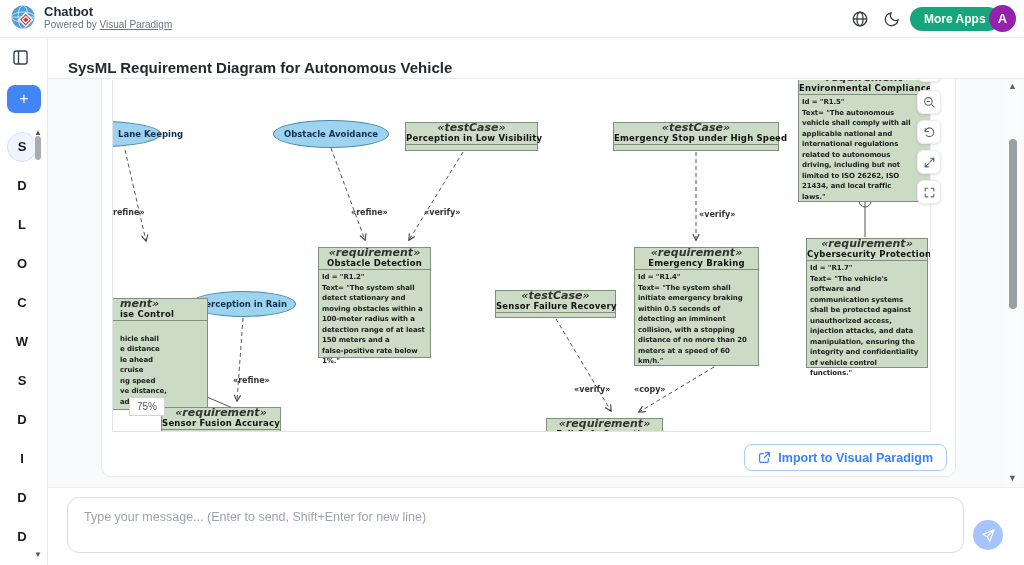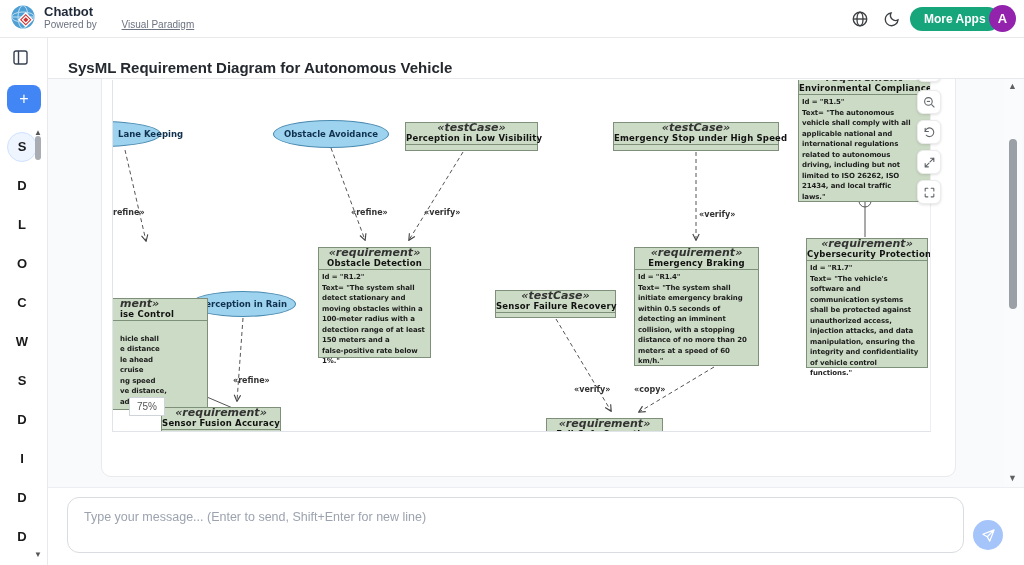--- a/index.html
+++ b/index.html
@@ -7,21 +7,21 @@
               font-family:"Liberation Sans", sans-serif; }
   #app { position:relative; width:1024px; height:565px; background:#22c55e; }
 
   
   #hdr { position:absolute; left:0; top:0; width:1024px; height:38px; background:#fff;
          border-bottom:1px solid #e7e9ec; z-index:20; }
   #logo { position:absolute; left:10px; top:4px; width:29px; height:29px; }
   #hdr-titles { position:absolute; left:44px; top:4px; }
   #hdr-app { font-size:13px; font-weight:bold; color:#1f2937; line-height:15px; }
   #hdr-sub { font-size:10px; color:#6b7280; line-height:12px; }
-  #hdr-sub a { color:#6b7280; text-decoration:underline;margin-left:22px; }
+  #hdr-sub a { color:#6b7280; text-decoration:underline; }
   .hdr-ic { position:absolute; top:10px; width:18px; height:18px; cursor:pointer; }
   #ic-globe { left:851px; } #ic-moon { left:883px; }
   #btn-moreapps { position:absolute; left:910px; top:7px; height:24px; padding:0 14px;
         background:#17a67c; color:#fff; font-size:12px; font-weight:bold; border:none;
         border-radius:14px; line-height:24px; cursor:pointer; }
   #avatar { position:absolute; left:989px; top:5px; width:27px; height:27px; border-radius:50%;
         background:#9322ad; color:#fff; font-size:13px; font-weight:bold; text-align:center;
         line-height:27px; cursor:pointer; }
 
   
@@ -297,20 +297,27 @@
           <span class="elabel" style="left:311px; top:128px;">«verify»</span>
           <span class="elabel" style="left:586px; top:130px;">«verify»</span>
           <span class="elabel" style="left:120px; top:296px;">«refine»</span>
           <span class="elabel" style="left:461px; top:305px;">«verify»</span>
           <span class="elabel" style="left:521px; top:305px;">«copy»</span>
 
           <div id="zoombadge">75%</div>
         </div>
 
         <div id="actions">
+          <button class="act">
+            <svg width="13" height="13" viewBox="0 0 24 24" fill="none" stroke="#3b82f6" stroke-width="2.2" stroke-linecap="round" stroke-linejoin="round">
+                <path d="M10 5H5a2 2 0 0 0-2 2v12a2 2 0 0 0 2 2h12a2 2 0 0 0 2-2v-5"></path>
+                <path d="M14 3h7v7M21 3l-9 9"></path>
+              </svg>
+            <span>Import to Visual Paradigm</span>
+          </button>
         </div>
       </div>
 
       <button class="fbtn" style="top:-21px;">
         
       </button>
       <button class="fbtn" style="top:11px;">
         <svg width="13" height="13" viewBox="0 0 24 24" fill="none" stroke="#5f6368" stroke-width="2">
             <circle cx="10" cy="10" r="7"></circle>
             <line x1="15.5" y1="15.5" x2="21" y2="21"></line>

